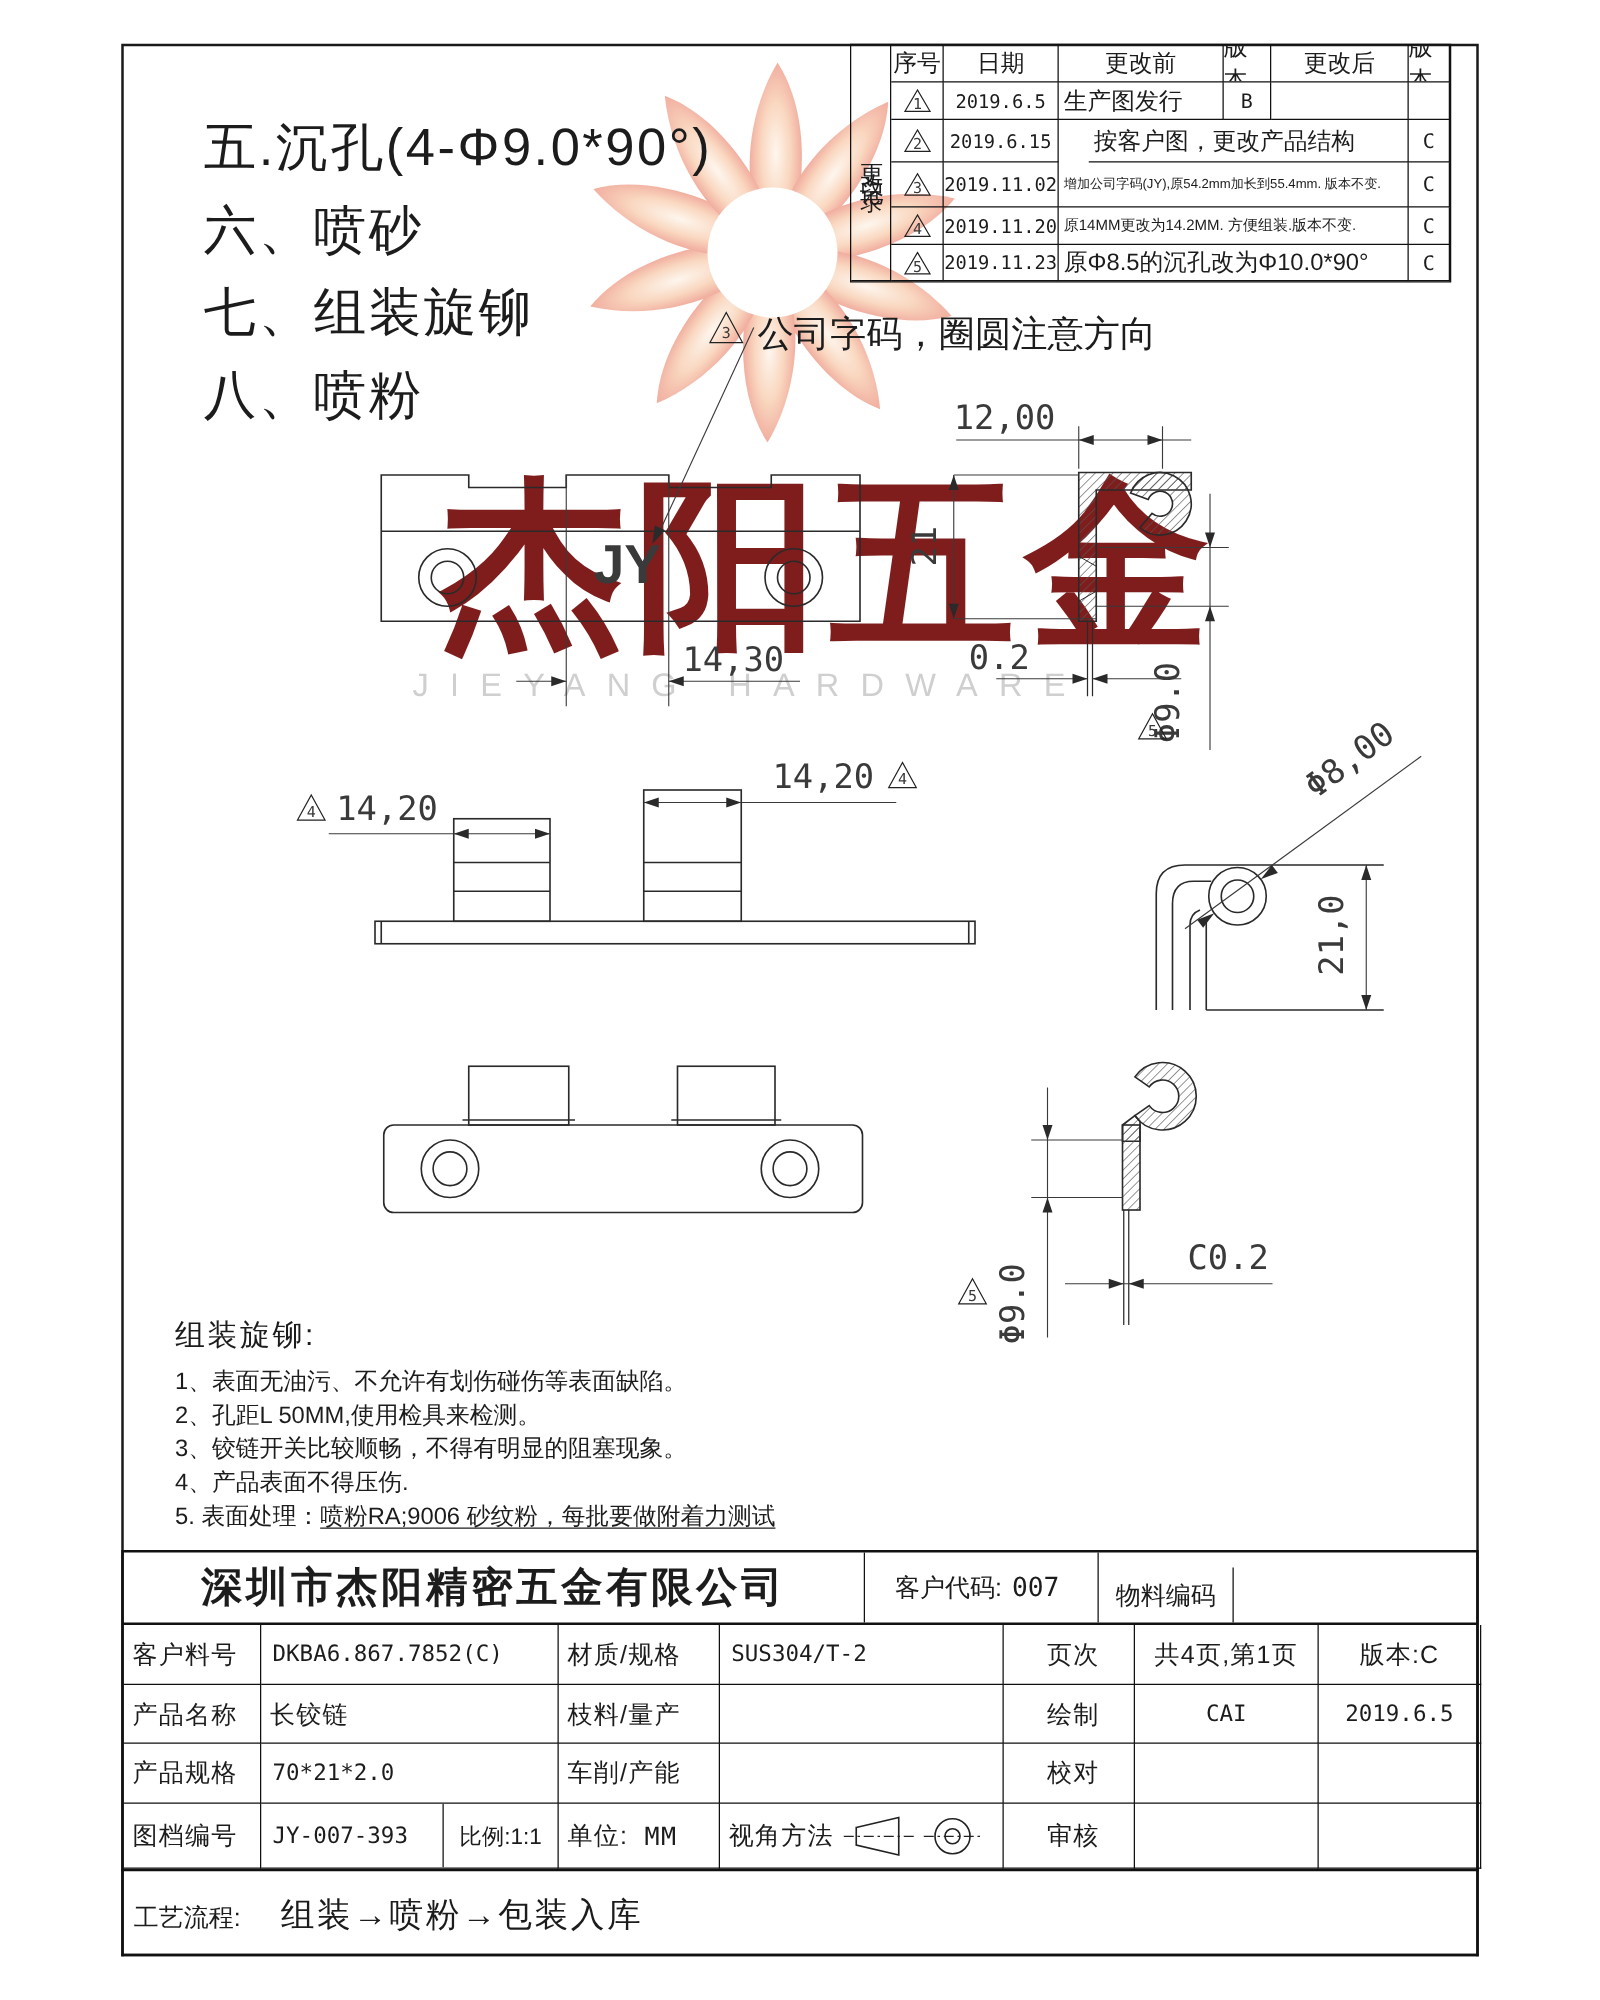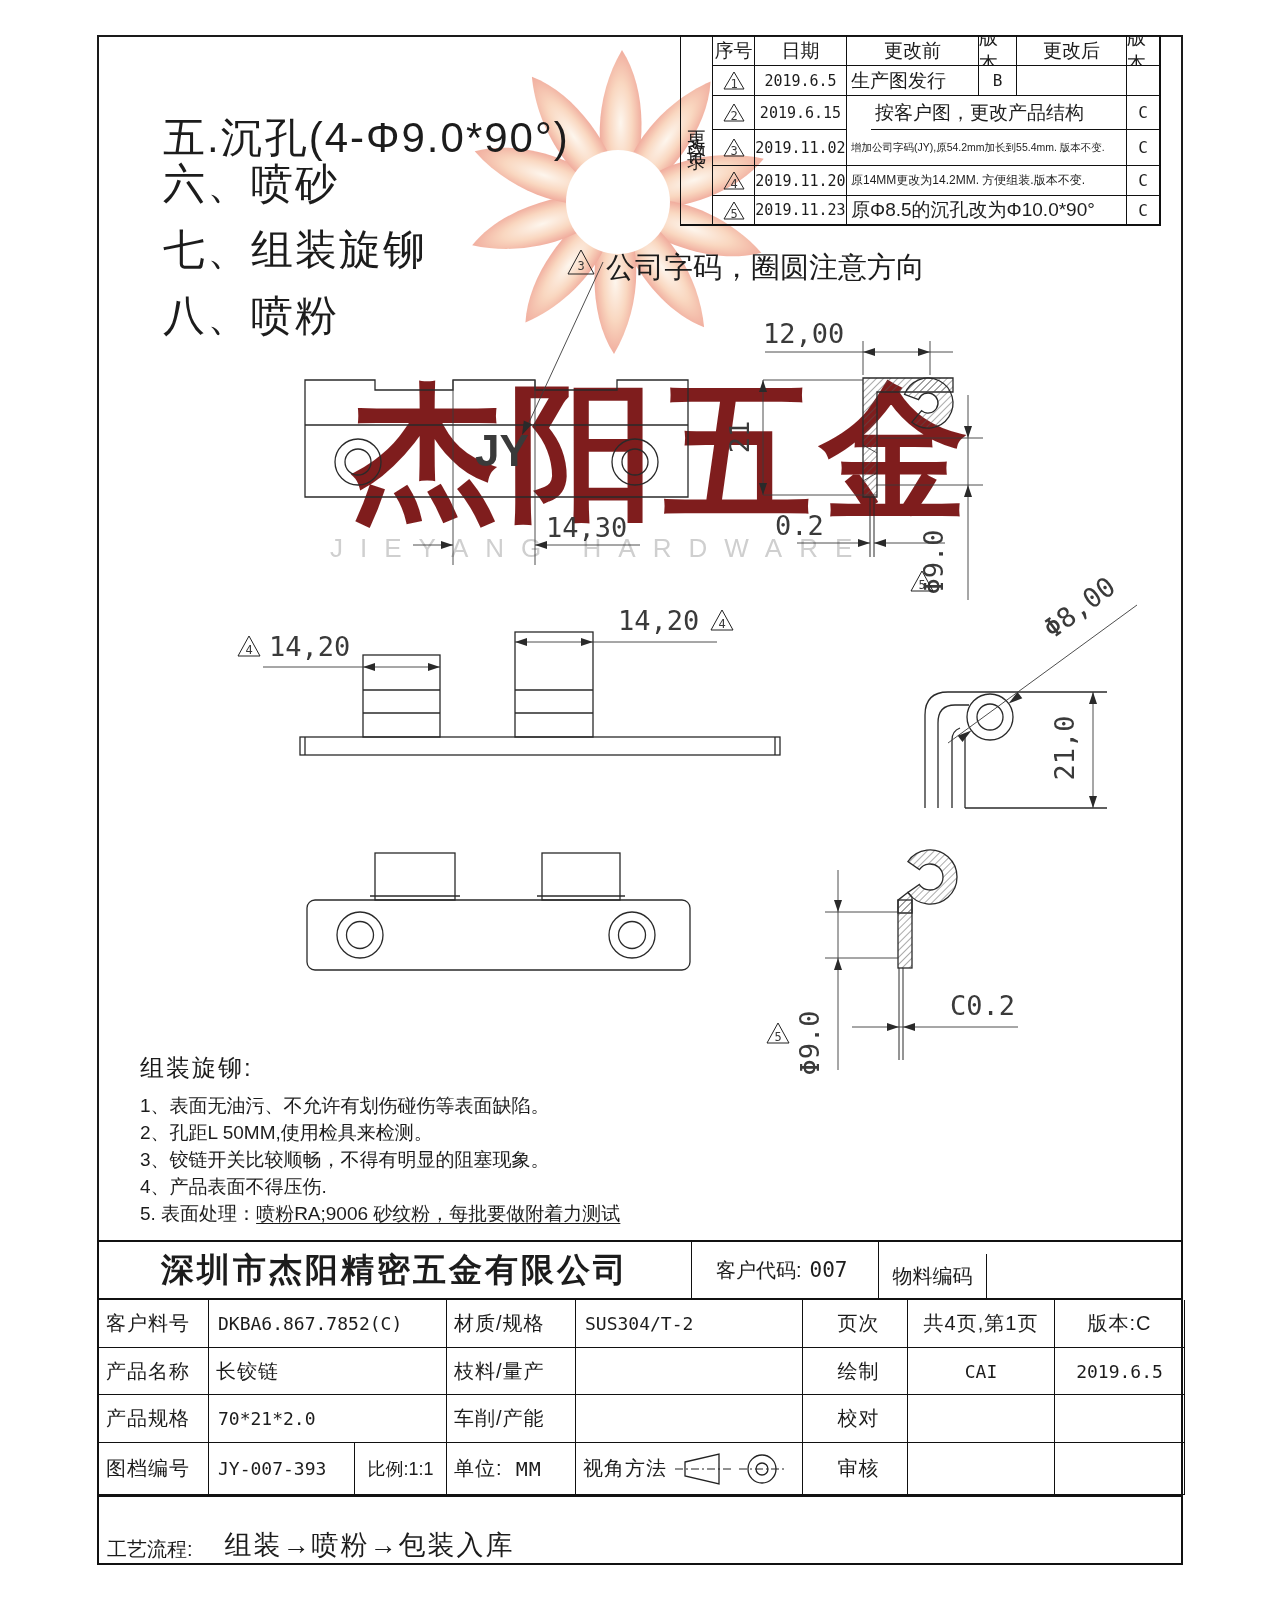--- a/index.html
+++ b/index.html
@@ -48,21 +48,21 @@
         grid-template-columns:110px 238px 129px 227px 105px 147px 130px;
         grid-template-rows:48px 47px 48px 52px;
         border:2px solid #111;border-top:none;box-sizing:border-box;}
   #grid>div{border-right:1px solid #111;border-bottom:1px solid #111;display:flex;align-items:center;box-sizing:border-box;overflow:hidden;}
   #grid .lb{font-size:20px;padding-left:7px;letter-spacing:1px;}
   #grid .ct{justify-content:center;}
   #grid .vv{font-size:18px;font-family:"DejaVu Sans Mono",monospace;padding-left:9px;}
   #grid .split{padding:0;}
   #grid .split .a{width:146px;height:100%;border-right:1px solid #111;display:flex;align-items:center;padding-left:9px;box-sizing:border-box;font-size:18px;font-family:"DejaVu Sans Mono",monospace;text-align:right;}
   #grid .split .b{flex:1;height:100%;display:flex;align-items:center;justify-content:center;font-size:18px;}
-  #rowF{top:1495px;height:70px;border-top:none;align-items:flex-end;}
+  #rowF{top:1495px;height:70px;border-top:none;align-items:center;}
   #rowF .pl{border-right:none;padding:10px 0 0 8px;font-size:20px;}
   #rowF .pv{border-right:none;padding:6px 0 0 32px;font-size:27px;letter-spacing:2px;}
   
   #draw{left:97px;top:245px;z-index:2;}
   svg text{fill:#3a3a3a;}
   .dimtxt{font-family:"DejaVu Sans Mono",monospace;font-size:27px;}
   .trinum{font-family:"DejaVu Sans Mono",monospace;font-size:12px;}
 </style>
 </head>
 <body>
@@ -88,21 +88,21 @@
     <path d="M0,-6 C-26,-40 -24,-105 4,-152 C30,-112 28,-48 10,-8 Z" fill="url(#wmg)" transform="rotate(324)"></path>
     <circle cx="0" cy="0" r="52" fill="#ffffff"></circle>
   </g>
 </svg>
 
 <div id="wm-cn" class="abs" style="color:#7f1d1d;">杰阳五金</div>
 <div id="wm-en" class="abs" style="color:#cfcfcf;">JIEYANG HARDWARE</div>
 
 <div id="frame" class="abs"></div>
 
-<div class="abs note" style="top:90px;margin-top:20px;">五.沉孔(4-Φ9.0*90°)</div>
+<div class="abs note" style="top:90px;">五.沉孔(4-Φ9.0*90°)</div>
 <div class="abs note" style="top:156px;">六、喷砂</div>
 <div class="abs note" style="top:222px;">七、组装旋铆</div>
 <div class="abs note" style="top:288px;">八、喷粉</div>
 
 <div id="rev" class="abs">
   <div class="side">更改记录</div>
   <div class="hd">序号</div>
   <div class="hd">日期</div>
   <div class="hd">更改前</div>
   <div class="hd">版本</div>

